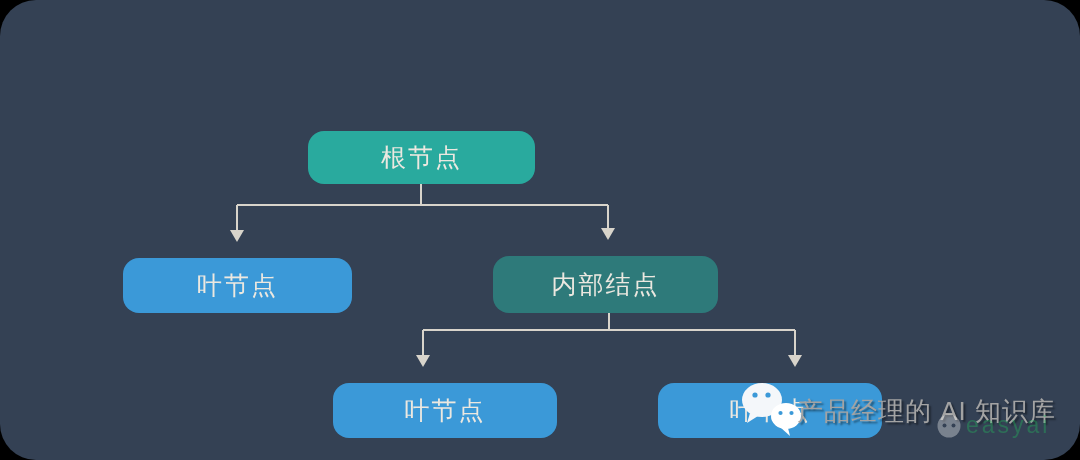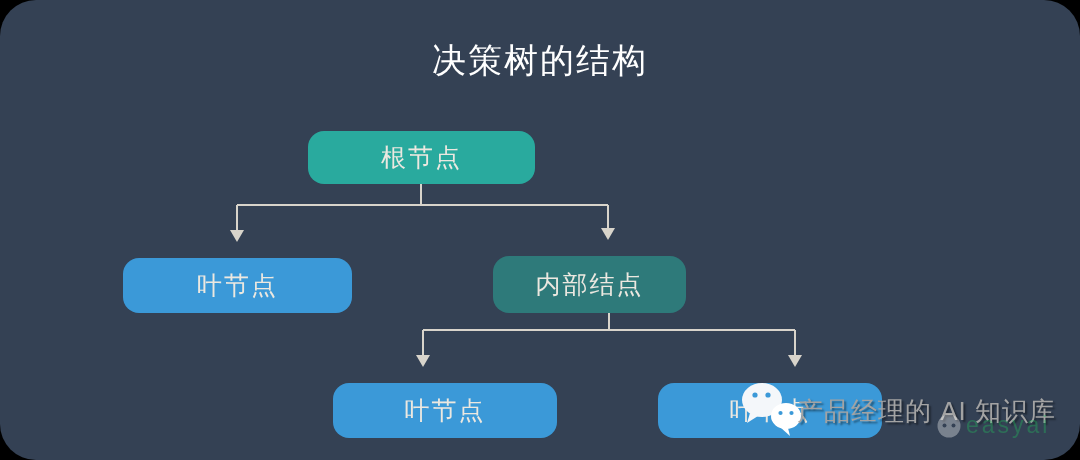--- a/index.html
+++ b/index.html
@@ -46,21 +46,21 @@
     display: flex;
     align-items: center;
     justify-content: center;
     font-size: 25px;
     letter-spacing: 2px;
     color: #ece8e0;
     margin-top: 16px;
   }
   .node-root      { left: 308px; top: 115px; width: 227px; height: 53px; }
   .node-leaf-1    { left: 123px; top: 242px; width: 229px; height: 55px; }
-  .node-internal  { left: 493px; top: 240px; width: 193px; height: 57px; }
+  .node-internal  { left: 493px; top: 240px; width: 225px; height: 57px; }
   .node-leaf-2    { left: 333px; top: 367px; width: 224px; height: 55px; }
   .node-leaf-3    { left: 658px; top: 367px; width: 224px; height: 55px; }
   .watermark {
     position: absolute;
     left: 0;
     top: 0;
     width: 1080px;
     height: 460px;
     pointer-events: none;
   }
@@ -93,21 +93,20 @@
     letter-spacing: 3px;
     margin-left: 4px;
   }
 </style>
 </head>
 <body>
 
 <div class="stage">
   <div class="panel" style="background-color: rgb(52, 65, 84);">
 
-    <div class="title">决策树的结构</div>
 
     <svg class="connectors" viewBox="0 0 1080 460" xmlns="http://www.w3.org/2000/svg">
       <g fill="none" stroke="#d8d4cb" stroke-width="2">
         <path d="M421 168 V205 M237 205 H608 M237 205 V232 M608 205 V230"></path>
         <path d="M609 297 V330 M423 330 H795 M423 330 V357 M795 330 V357"></path>
       </g>
       <g fill="#d8d4cb" stroke="none">
         <polygon points="230,230 244,230 237,242"></polygon>
         <polygon points="601,228 615,228 608,240"></polygon>
         <polygon points="416,355 430,355 423,367"></polygon>

